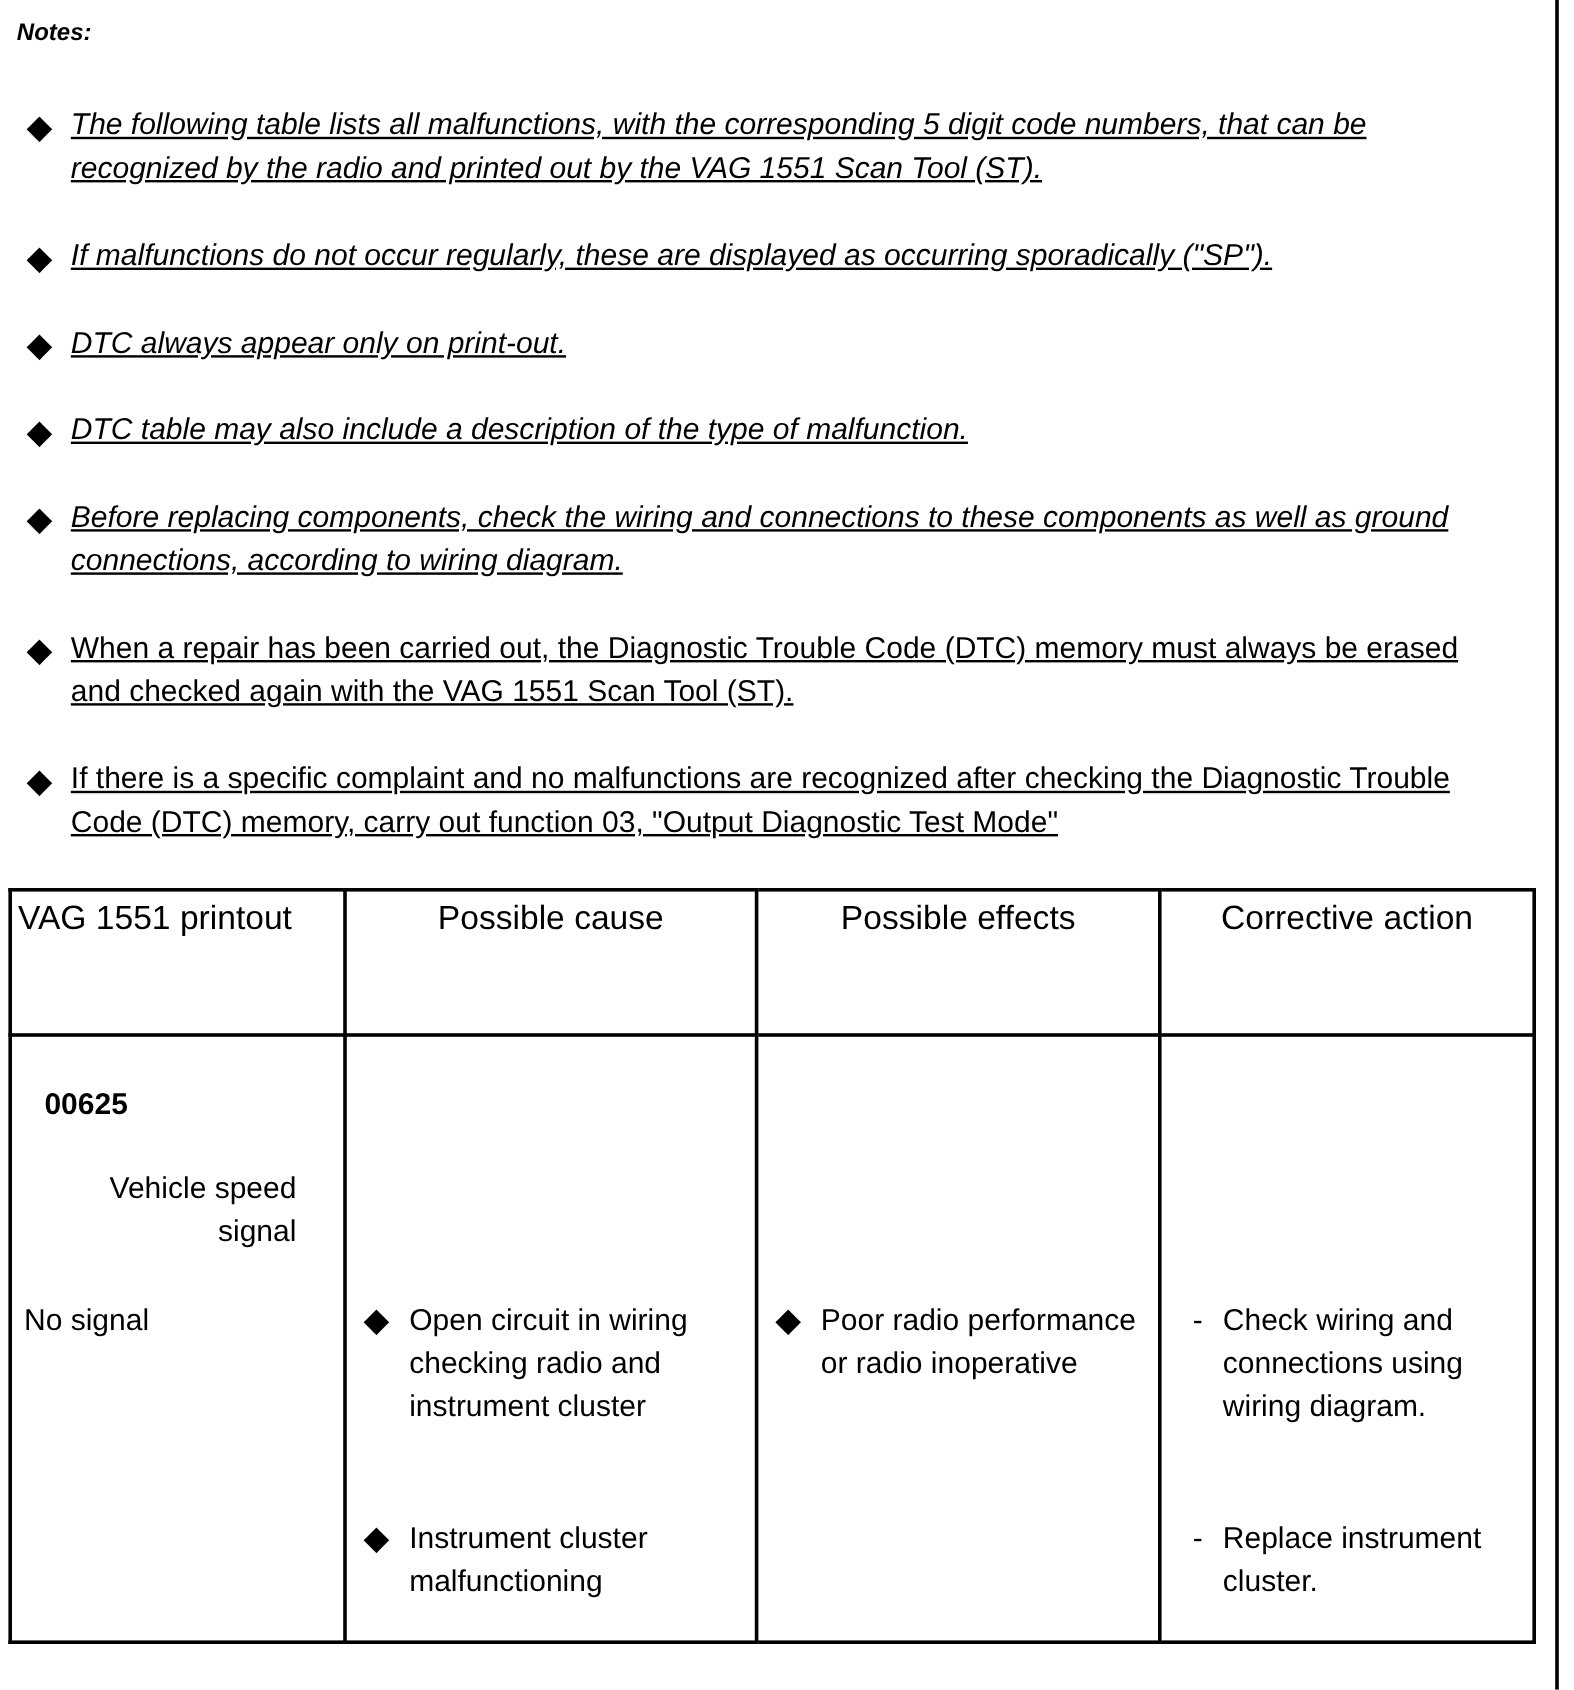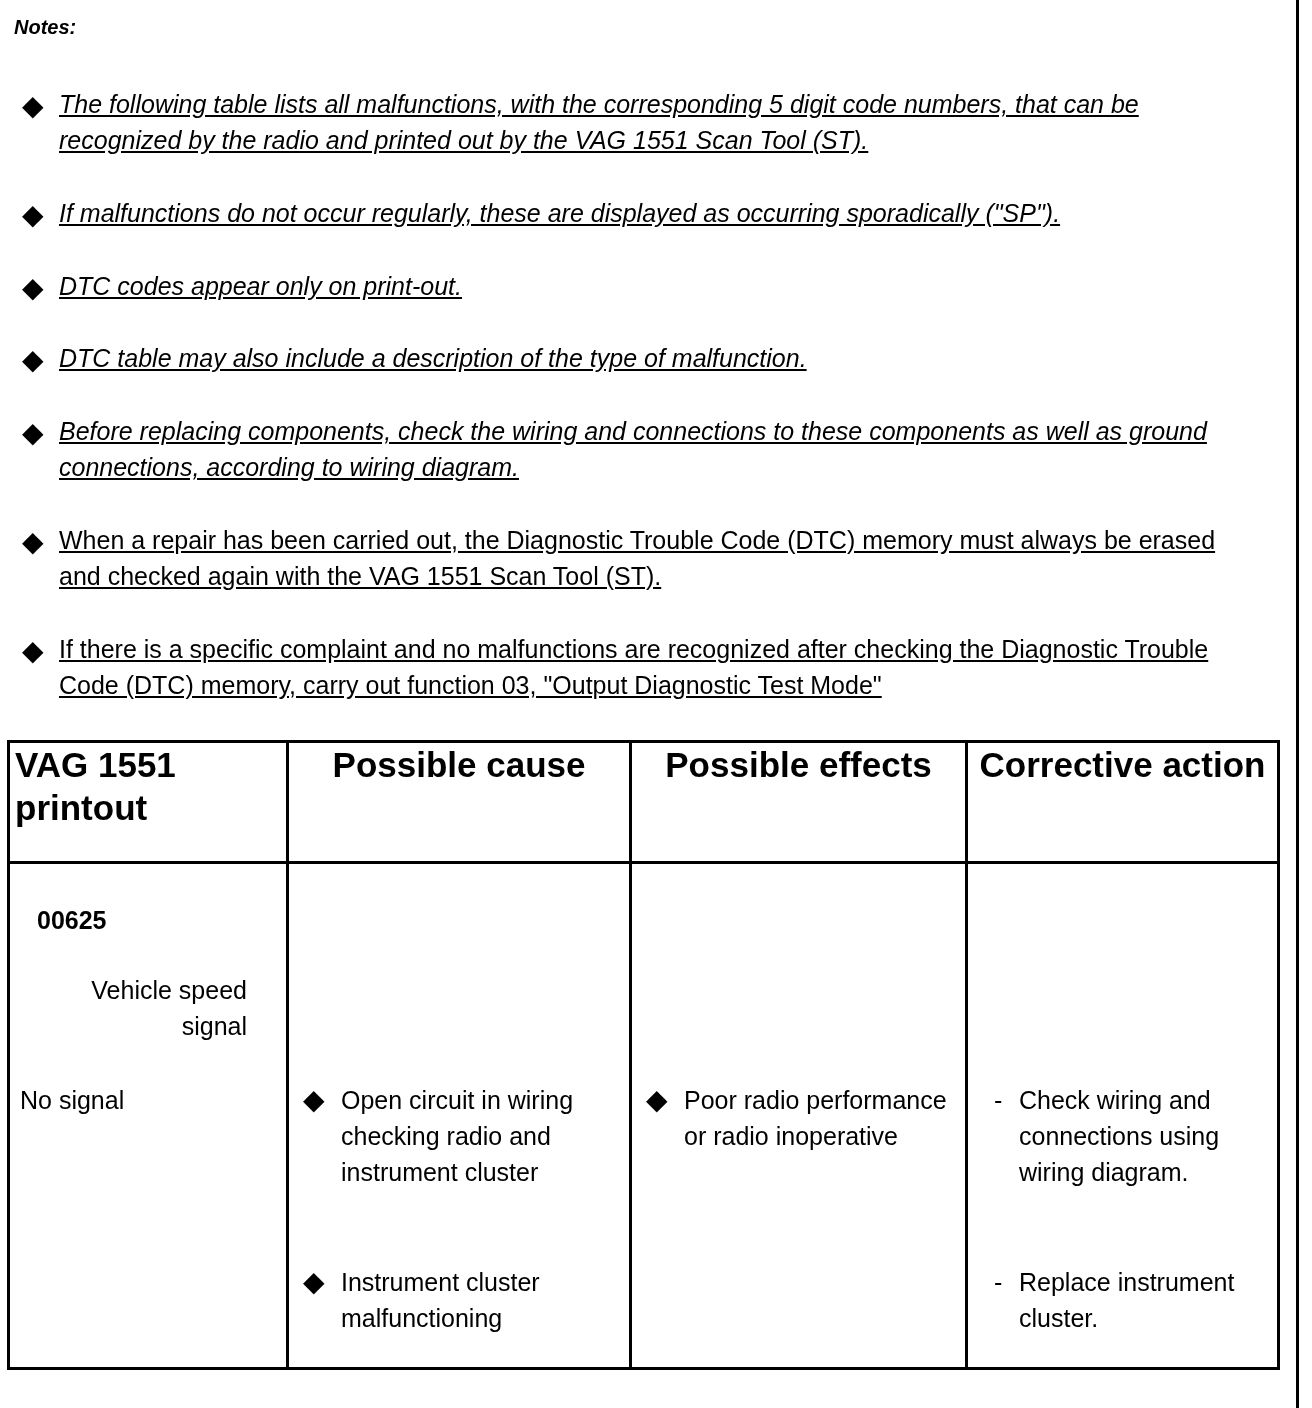--- a/index.html
+++ b/index.html
@@ -12,21 +12,21 @@
   .note { position: absolute; left: 22px; width: 1220px; font-size: 25px; line-height: 36px; }
   .note .diamond { position: absolute; left: 0; top: 2px; font-size: 28px; font-style: normal; }
   .note .text { display: block; padding-left: 37px; text-decoration: underline; }
   .note.italic .text { font-style: italic; }
 
   table.dtc {
     position: absolute; left: 7px; top: 740px; width: 1270px; height: 630px;
     border-collapse: collapse; table-layout: fixed;
   }
   table.dtc td, table.dtc th { border: 3px solid #000; vertical-align: top; padding: 0; }
-  table.dtc th { height: 118px; font-size: 35px; font-weight: bold; line-height: 43px; text-align: center; }
+  table.dtc th { height: 118px; font-size: 28px; font-weight: normal; line-height: 43px; text-align: center; }
   table.dtc th.first { text-align: left; padding-left: 5px; }
   .cell { position: relative; height: 100%; font-size: 25px; line-height: 36px; }
   .code { position: absolute; left: 27px; top: 38px; font-weight: bold; }
   .desc1 { position: absolute; left: 27px; top: 108px; width: 210px; text-align: right; }
   .desc2 { position: absolute; left: 10px; top: 218px; }
   .bullet { position: absolute; left: 14px; width: 320px; }
   .bullet .diamond { position: absolute; left: 0; top: 0; font-size: 28px; }
   .bullet .text { display: block; padding-left: 38px; }
   .dash { position: absolute; left: 26px; width: 270px; }
   .dash .sym { position: absolute; left: 0; top: 0; }
@@ -42,21 +42,21 @@
 <div class="note italic" style="top:86px">
   <span class="diamond">◆</span>
   <span class="text">The following table lists all malfunctions, with the corresponding 5 digit code numbers, that can be recognized by the radio and printed out by the VAG 1551 Scan Tool (ST).</span>
 </div>
 <div class="note italic" style="top:195px">
   <span class="diamond">◆</span>
   <span class="text">If malfunctions do not occur regularly, these are displayed as occurring sporadically ("SP").</span>
 </div>
 <div class="note italic" style="top:268px">
   <span class="diamond">◆</span>
-  <span class="text">DTC codes appear only on print-out.</span>
+  <span class="text">DTC always appear only on print-out.</span>
 </div>
 <div class="note italic" style="top:340px">
   <span class="diamond">◆</span>
   <span class="text">DTC table may also include a description of the type of malfunction.</span>
 </div>
 <div class="note italic" style="top:413px">
   <span class="diamond">◆</span>
   <span class="text">Before replacing components, check the wiring and connections to these components as well as ground connections, according to wiring diagram.</span>
 </div>
 <div class="note" style="top:522px">

